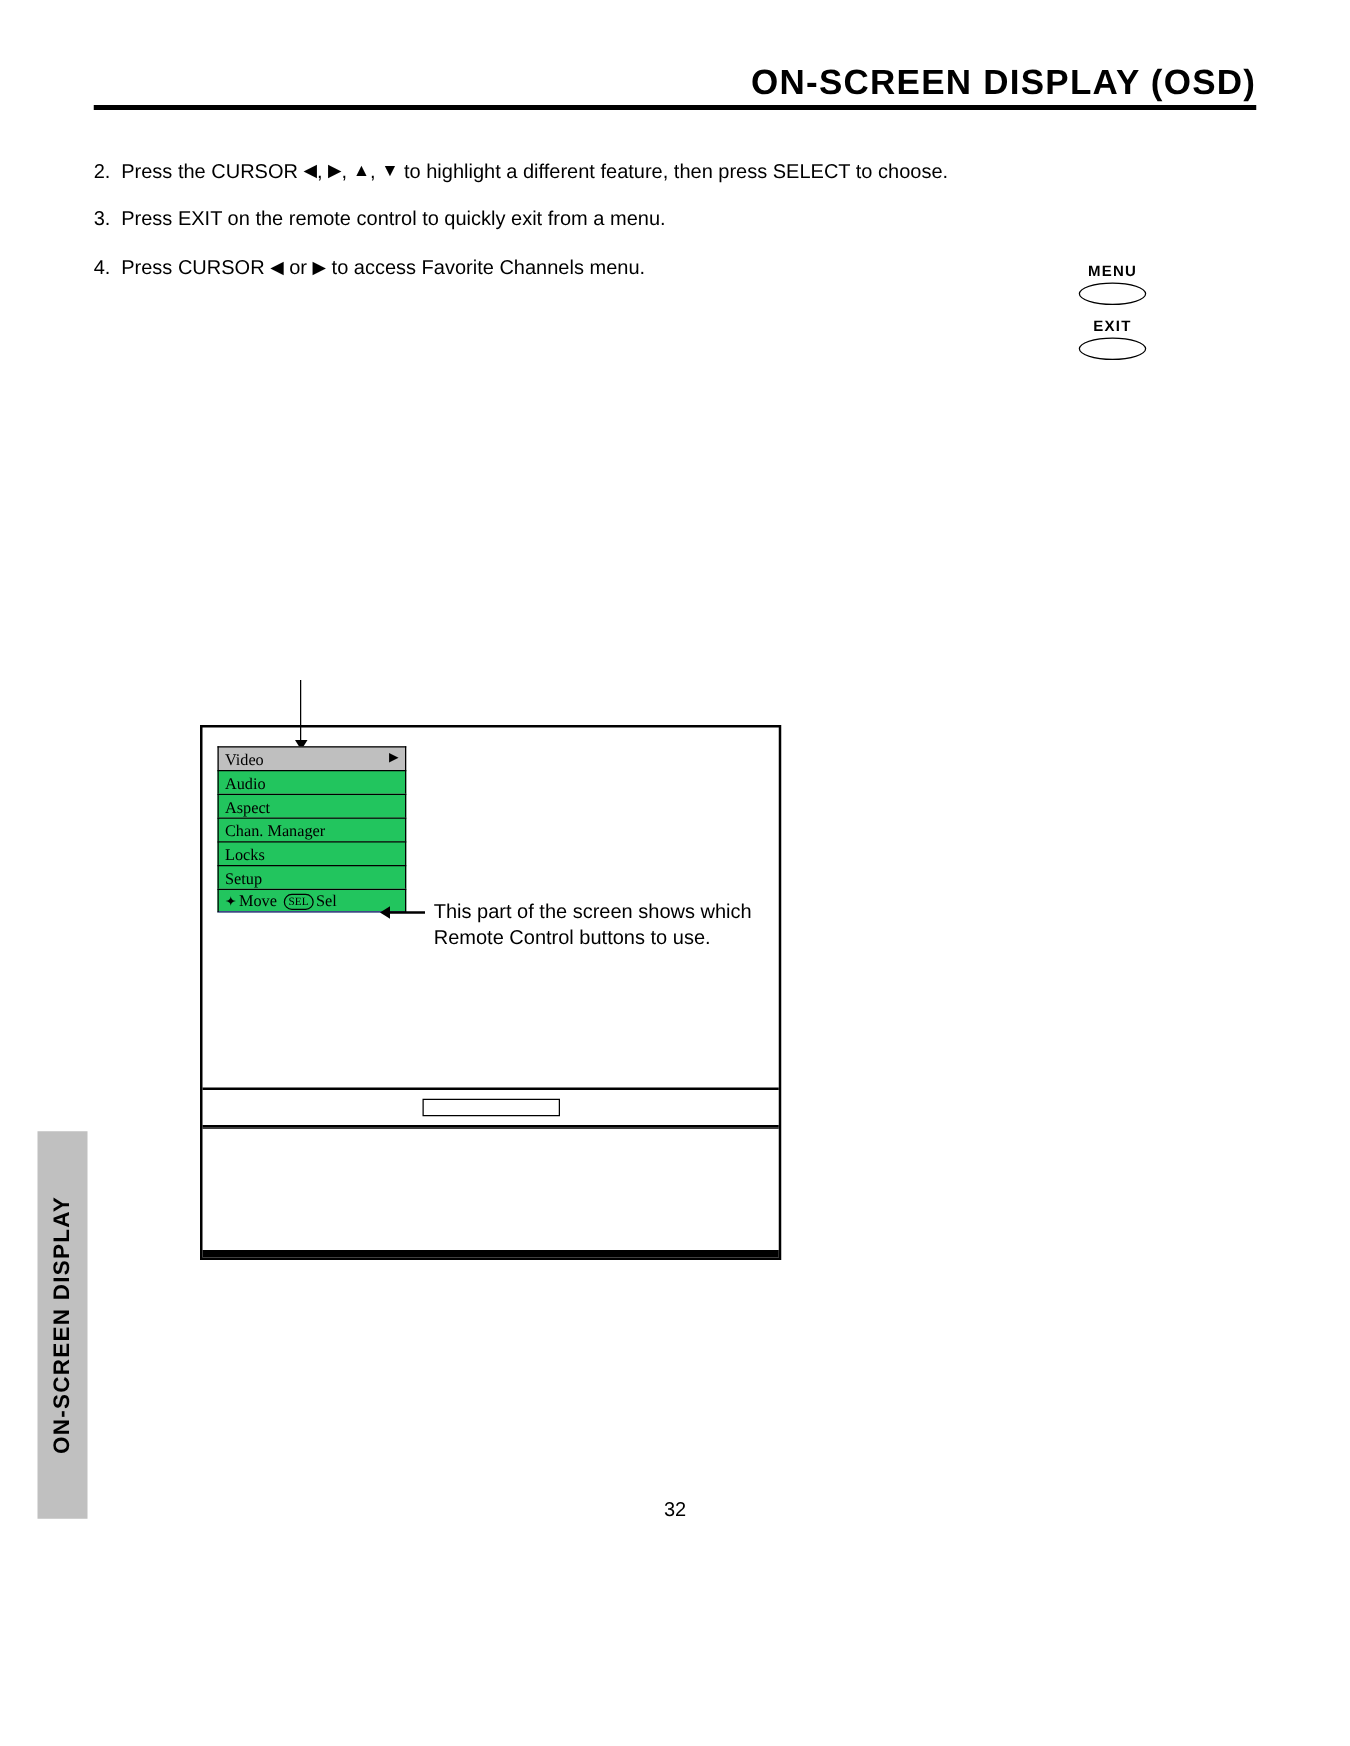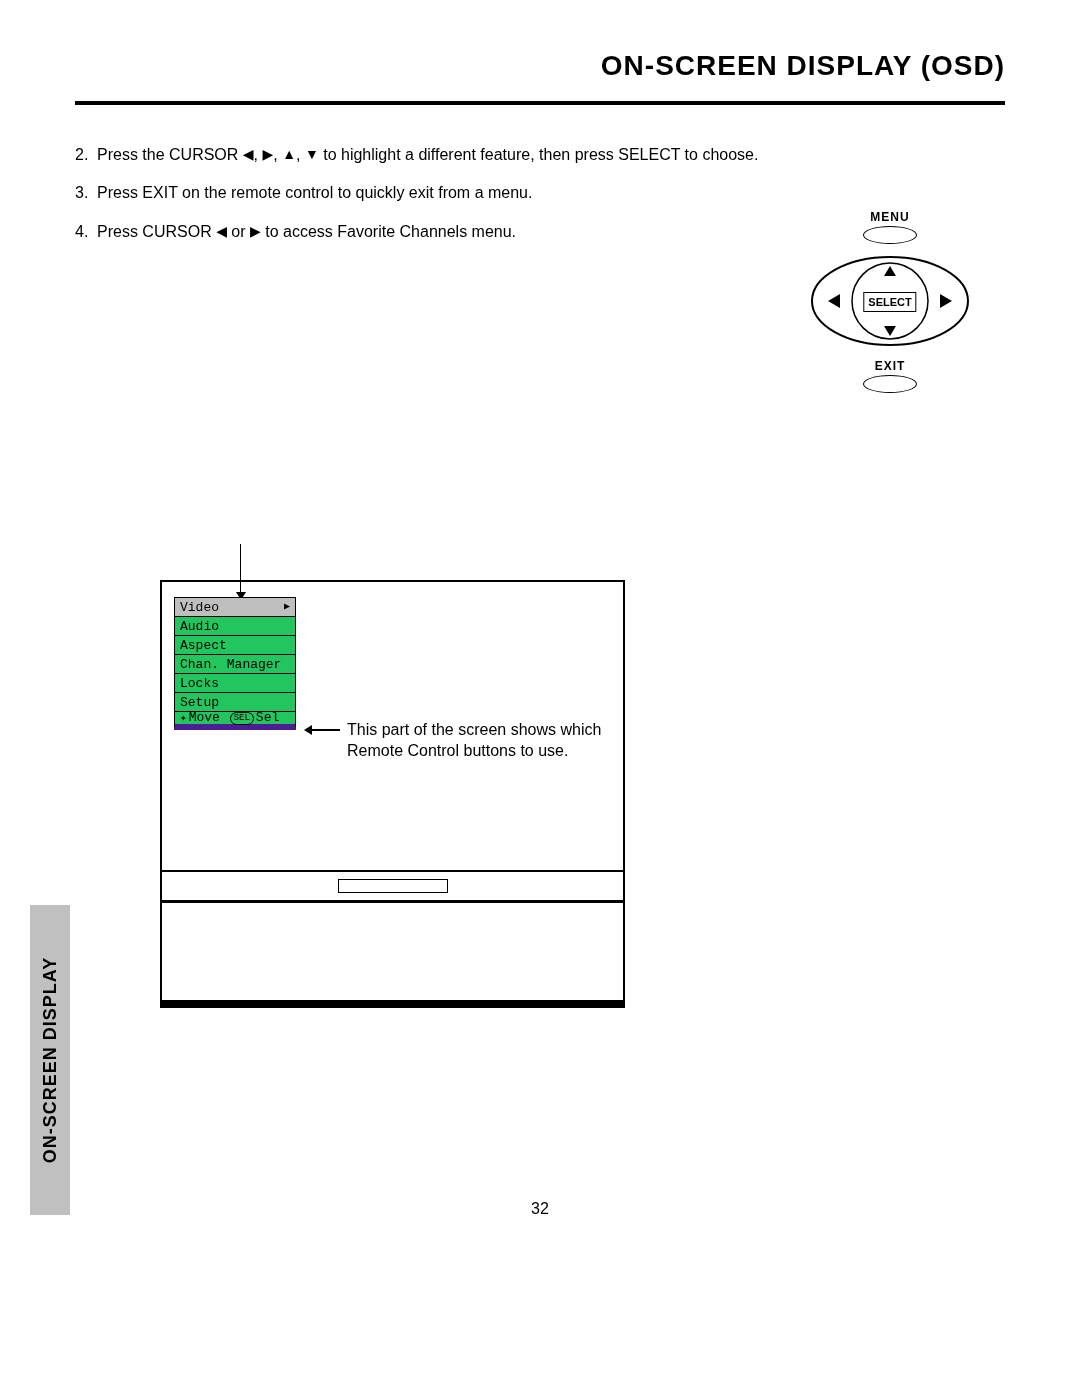--- a/index.html
+++ b/index.html
@@ -16,21 +16,21 @@
     left: 75px;
     top: 50px;
     width: 930px;
   }
   .title {
     text-align: right;
     font-size: 28px;
     font-weight: bold;
     letter-spacing: 1px;
     border-bottom: 4px solid #000;
-    padding-bottom: 19px;
+    padding-bottom: 2px;
     margin-bottom: 35px;
   }
   .instructions {
     font-size: 16px;
     line-height: 1.9;
   }
   .instructions li {
     list-style: none;
     margin-bottom: 8px;
   }
@@ -104,36 +104,36 @@
     background: #fff;
   }
   .screen {
     width: 100%;
     height: 290px;
     border-bottom: 2px solid #000;
     padding: 15px 12px;
     position: relative;
   }
   .menu-box {
-    width: 122px;
-    font-family: Liberation Mono, monospace;
+    width: 151px;
+    font-family: Liberation Serif, serif;
     font-size: 13px;
     line-height: 1;
   }
   .menu-box .row {
     border: 1px solid #000;
     border-bottom: none;
     padding: 2px 5px;
     height: 19px;
     display: flex;
     align-items: center;
     justify-content: space-between;
     background: #22c55e;
   }
-  .menu-box .row:last-child { border-bottom: 6px solid #4c1d95; }
+  .menu-box .row:last-child { border-bottom: 1px solid #4c1d95; }
   .menu-box .row.hl { background: #bfbfbf; }
   .sel-pill {
     display: inline-block;
     border: 1px solid #000;
     border-radius: 8px;
     font-size: 9px;
     padding: 0 3px;
     line-height: 11px;
     vertical-align: 1px;
     margin: 0 2px;
@@ -232,31 +232,20 @@
     </li>
     <li>
       <span class="num">4.</span><span>Press CURSOR </span><span class="tri">◀</span><span> or </span><span class="tri">▶</span><span> to access Favorite Channels menu.</span>
     </li>
   </ul>
 </div>
 
 <div class="remote">
   <div class="lbl">MENU</div>
   <div class="pill"></div>
-  <div class="dpad">
-    <svg viewBox="0 0 160 95">
-      <ellipse cx="80" cy="47" rx="78" ry="44" fill="#fff" stroke="#000" stroke-width="2"></ellipse>
-      <ellipse cx="80" cy="47" rx="38" ry="38" fill="#fff" stroke="#000" stroke-width="1.5"></ellipse>
-      <polygon points="80,12 74,22 86,22" fill="#000"></polygon>
-      <polygon points="80,82 74,72 86,72" fill="#000"></polygon>
-      <polygon points="18,47 30,40 30,54" fill="#000"></polygon>
-      <polygon points="142,47 130,40 130,54" fill="#000"></polygon>
-    </svg>
-    <div class="sel">SELECT</div>
-  </div>
   <div class="lbl">EXIT</div>
   <div class="pill"></div>
 </div>
 
 <div class="tv-area">
   <div class="pointer1"></div>
 
   <div class="tv-outline">
     <div class="screen">
       <div class="menu-box">

